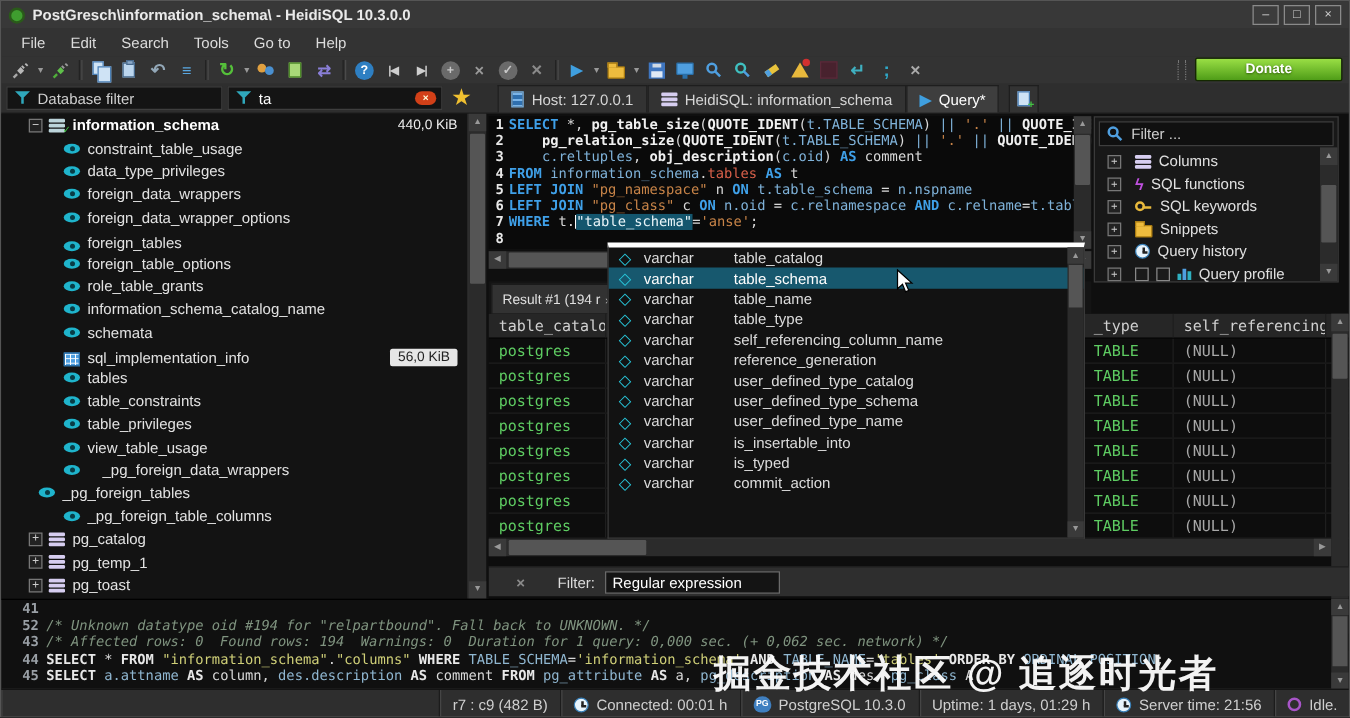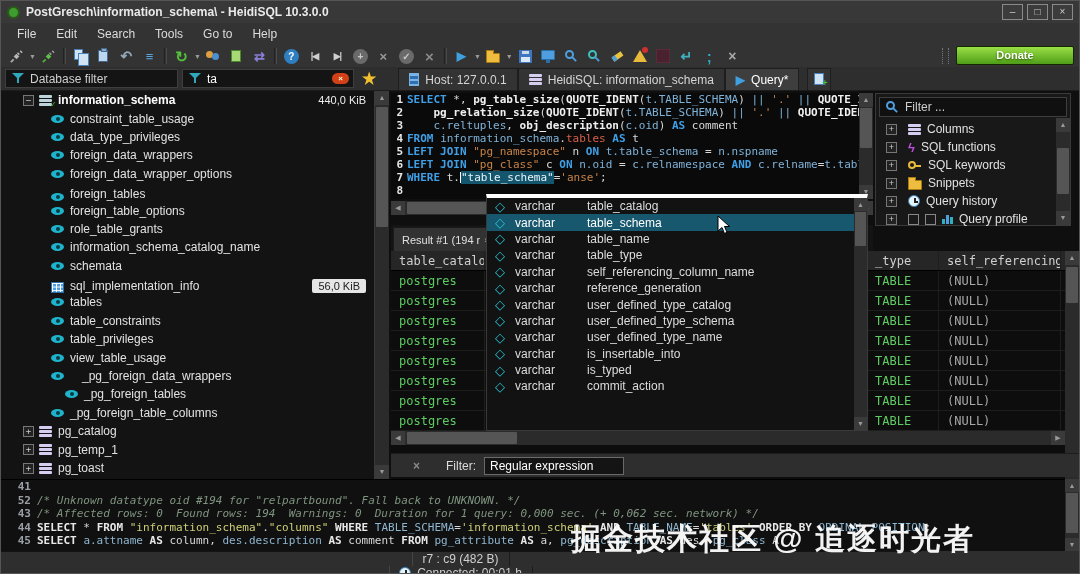--- a/index.html
+++ b/index.html
@@ -139,22 +139,22 @@
   
   .log{position:absolute;left:0;top:478px;width:1080px;height:72px;background:#101010;border-top:1px solid #000;overflow:hidden;}
   .logline{display:flex;height:13.6px;line-height:13.6px;font-size:11px;white-space:pre;}
   .logline .ln{width:36px;text-align:right;padding-right:6px;color:#9aa0a6;font-weight:bold;flex:none;}
   .log .kw{color:#e8e8e8;}
   .log .str{color:#cfcf78;}
   .log .id{color:#8fb6d0;}
   .logscroll{position:absolute;right:0;top:478px;width:14px;height:72px;background:#2b2b2b;}
 
   
-  .statusbar{position:absolute;left:0;top:550px;width:920px;height:24px;background:#2e2e2e;border-top:1px solid #141414;
-             display:flex;align-items:center;font-size:12px;color:#cfcfcf;flex-direction:column;}
+  .statusbar{position:absolute;left:0;top:550px;width:1080px;height:24px;background:#2e2e2e;border-top:1px solid #141414;
+             display:flex;align-items:center;font-size:12px;color:#cfcfcf;}
   .seg{height:100%;display:flex;align-items:center;gap:6px;padding:0 10px;border-right:1px solid #1c1c1c;
        box-shadow:1px 0 0 #454545 inset;white-space:nowrap;}
   .seg.spacer{flex:1;}
 
   .watermark{position:absolute;left:570px;top:518px;z-index:60;font-size:30px;font-weight:bold;color:rgba(255,255,255,0.95);
              letter-spacing:2px;white-space:nowrap;}
 
   
   .ic-doc{display:inline-block;width:10px;height:12px;background:#cfe3f5;border:1px solid #4a7fb5;position:relative;}
   .ic-copy{display:inline-block;width:9px;height:11px;background:#cfe3f5;border:1px solid #4a7fb5;position:relative;margin-right:3px;margin-bottom:3px;}
@@ -543,21 +543,21 @@
             <span class="ic-eye"></span>
           </span>
           <span style="font-family: &quot;Liberation Sans&quot;, sans-serif;">view_table_usage</span>
         </div>
         <div class="tree-row" style="padding-left: 50px; gap: 12px;">
           <span class="tree-ic" style="display: inline-flex; align-items: center;">
             <span class="ic-eye"></span>
           </span>
           <span style="font-family: &quot;Liberation Sans&quot;, sans-serif;">_pg_foreign_data_wrappers</span>
         </div>
-        <div class="tree-row" style="padding-left: 64px;">
+        <div class="tree-row" style="padding-left: 30px;">
           <span class="tree-ic" style="display: inline-flex; align-items: center;">
             <span class="ic-eye"></span>
           </span>
           <span style="font-family: &quot;Liberation Sans&quot;, sans-serif;">_pg_foreign_tables</span>
         </div>
         <div class="tree-row" style="padding-left: 50px;">
           <span class="tree-ic" style="display: inline-flex; align-items: center;">
             <span class="ic-eye"></span>
           </span>
           <span style="font-family: &quot;Liberation Sans&quot;, sans-serif;">_pg_foreign_table_columns</span>

